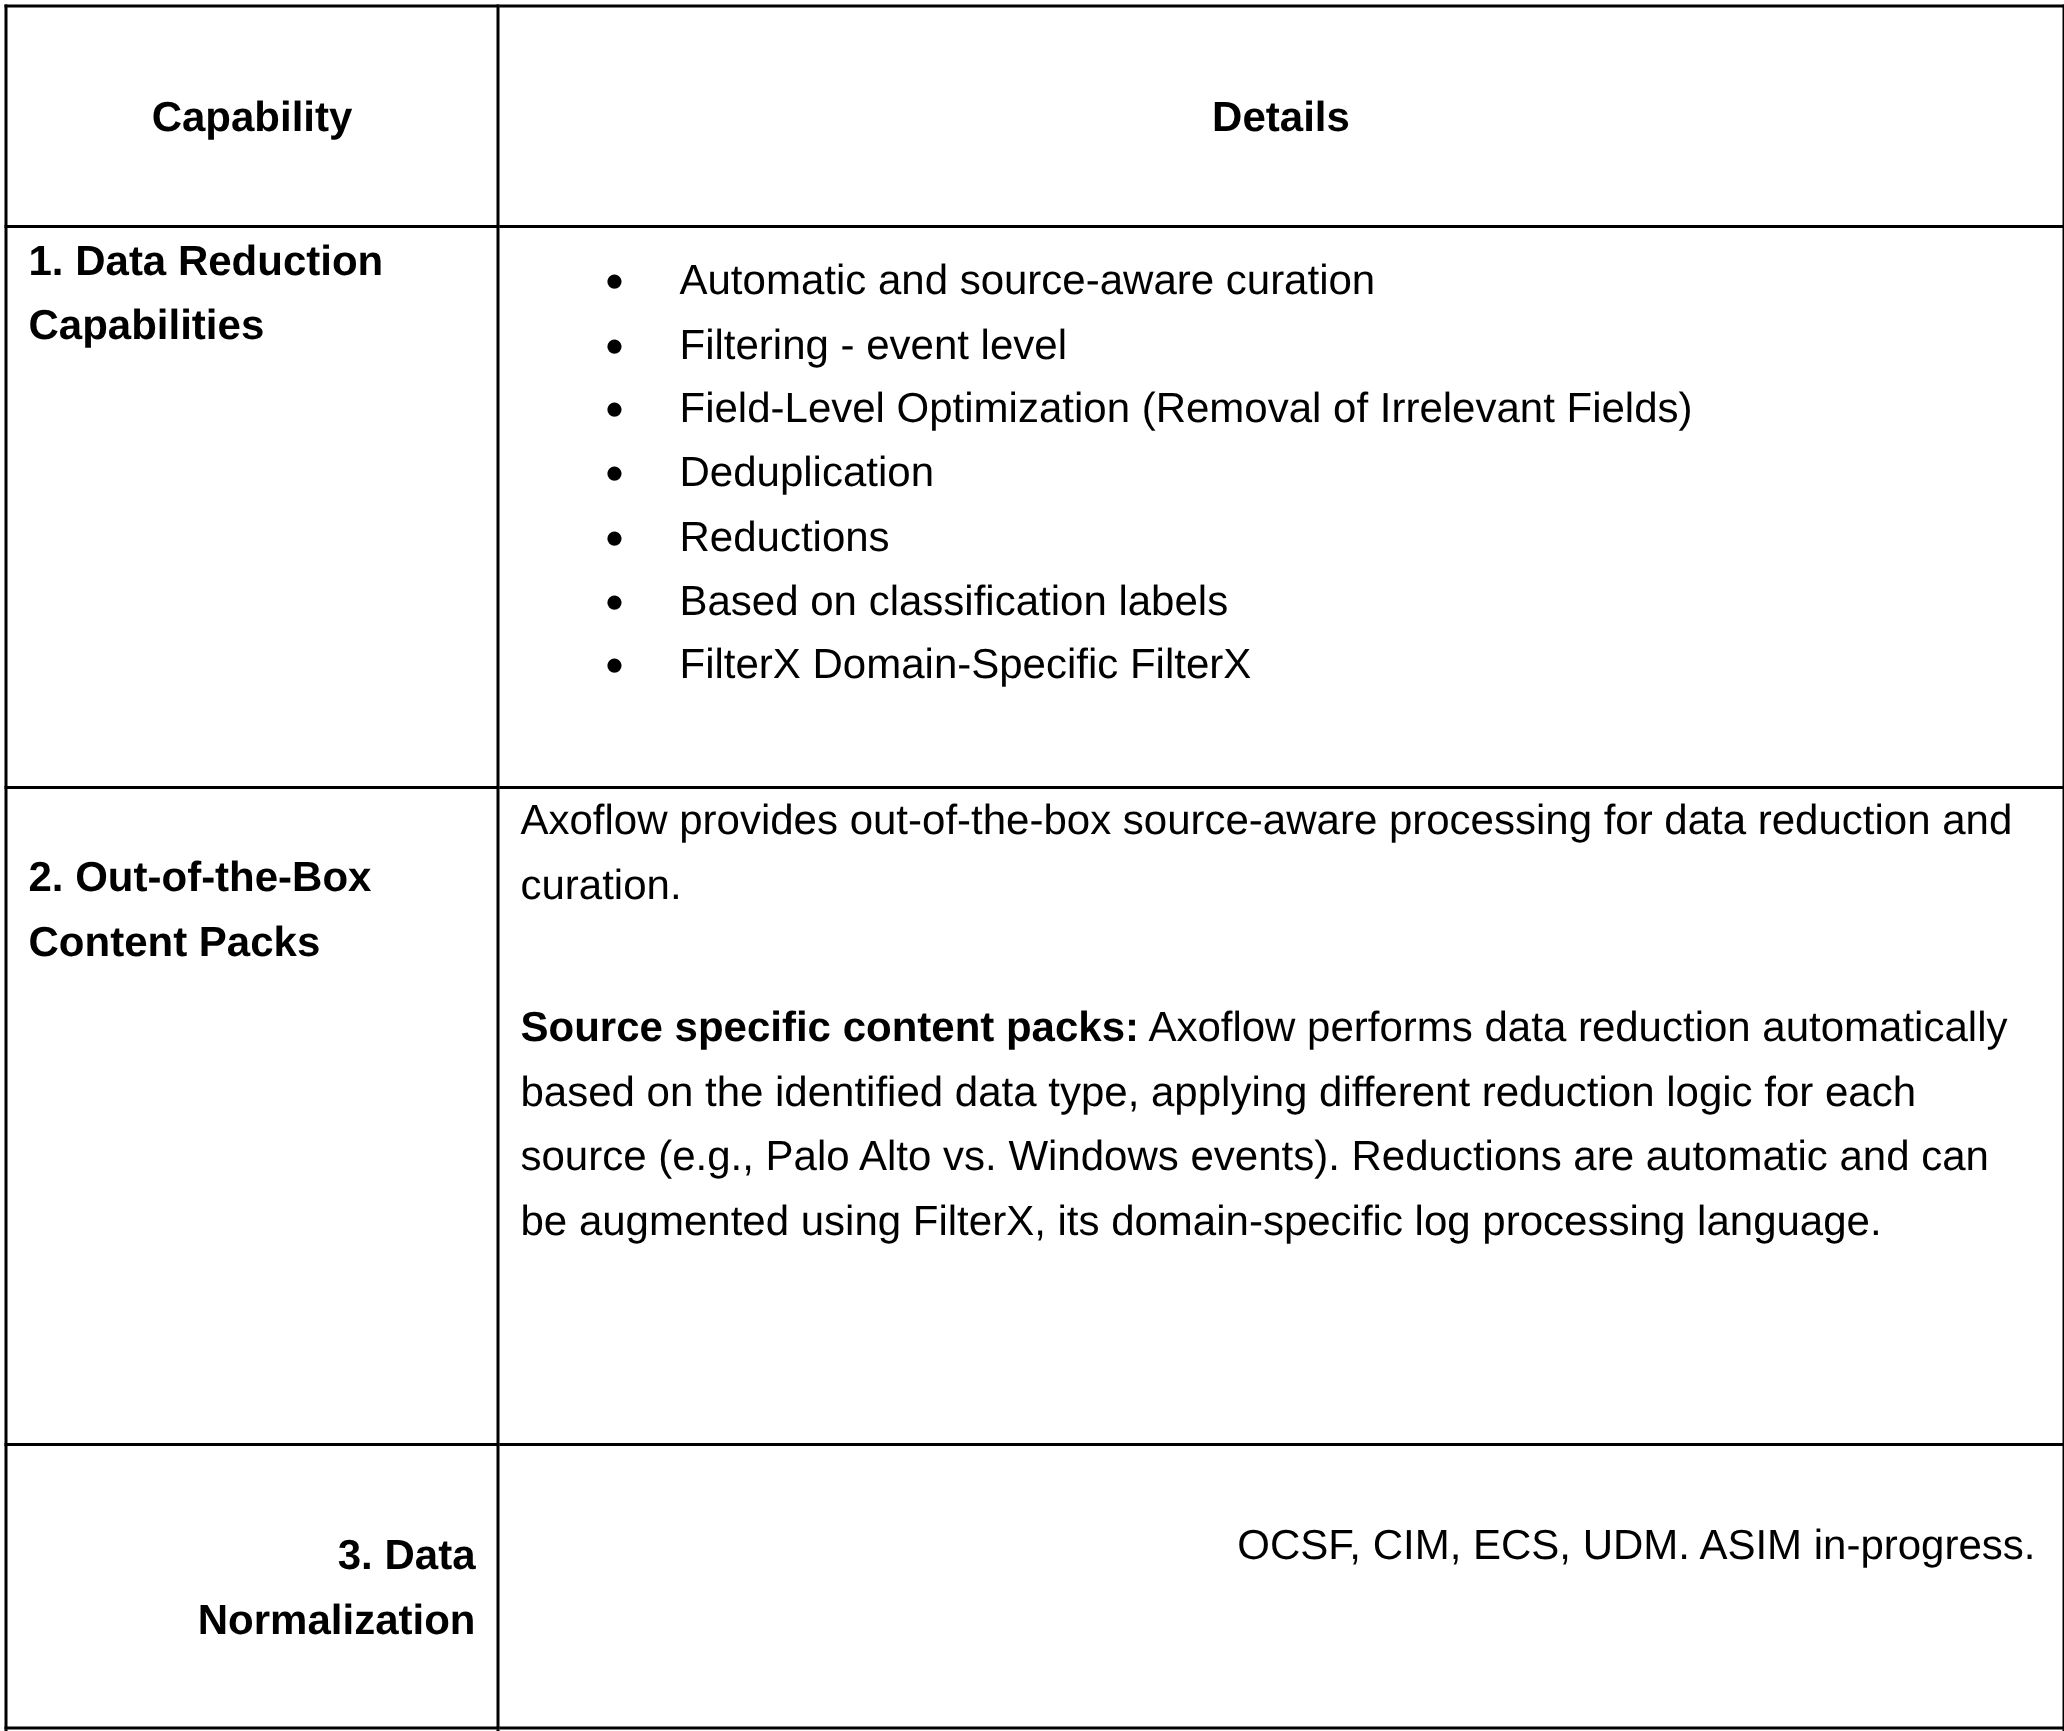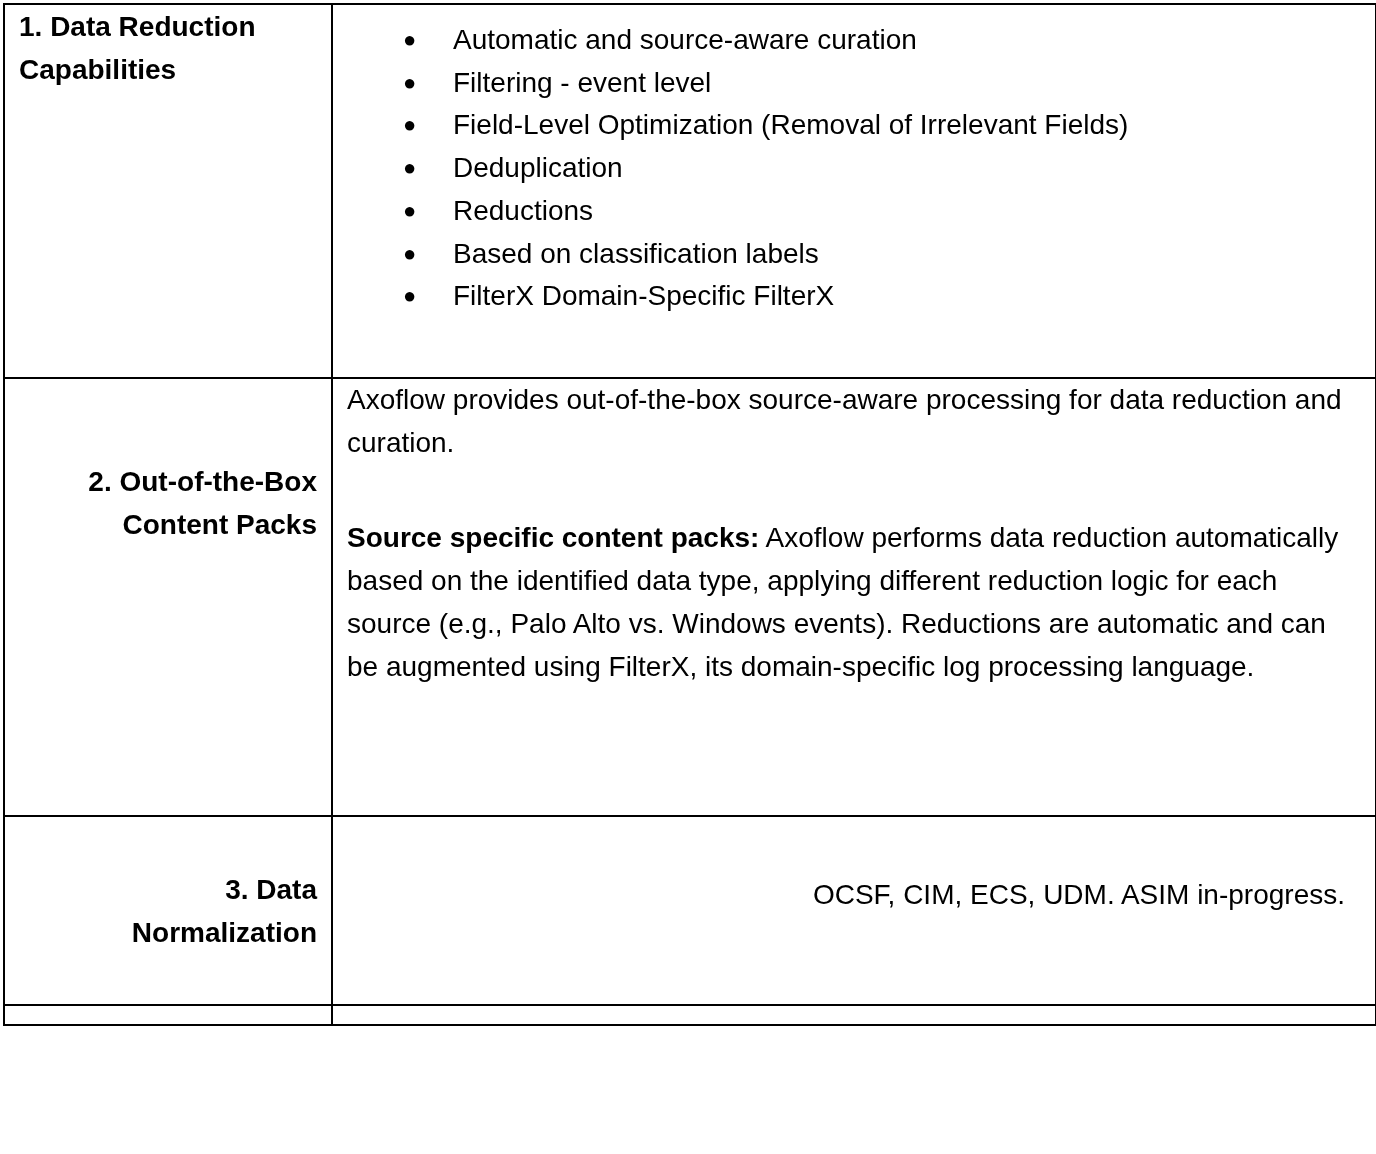--- a/index.html
+++ b/index.html
@@ -41,21 +41,21 @@
     .r1 { height: 374px; }
     .r2 { height: 438px; }
     .r3 { height: 189px; text-align: right; }
     .cap {
       font-weight: bold;
       font-size: 28px;
       line-height: 43px;
       padding: 0 14px !important;
     }
     .cap-inner-1 { }
-    .cap-inner-2 { padding-top: 81px; text-align: right; }
+    .cap-inner-2 { padding-top: 37px; }
     .cap-inner-3 { padding-top: 51px; }
     .details {
       font-size: 28px;
       line-height: 42.7px;
       padding: 0 14px !important;
     }
     ul.bullets {
       list-style: none;
       margin: 0;
       padding: 14px 0 0 56px;
@@ -66,33 +66,37 @@
       white-space: nowrap;
     }
     ul.bullets li .dot {
       position: absolute;
       left: 0;
       top: 0;
       font-size: 22px;
     }
     .p1 { margin: 0; }
     .p2 { margin: 53px 0 0 0; }
-    .p3 { padding-top: 41px; margin: 16px; }
+    .p3 { padding-top: 41px; margin: 4px; }
     .bold { font-weight: bold; }
     .footer-row { height: 20px; }
   </style>
 </head>
 <body>
 
 <table class="tbl">
   <colgroup>
     <col class="col1">
     <col class="col2">
   </colgroup>
   <tbody>
+      <tr class="hdr-row">
+    <th class="hdr-cell">Capability</th>
+    <th class="hdr-cell">Details</th>
+  </tr>
 
   <tr class="r1">
     <td class="cap">
       <div class="cap-inner-1">
         <div>1. Data Reduction</div>
         <div>Capabilities</div>
       </div>
     </td>
     <td class="details">
       <ul class="bullets">

